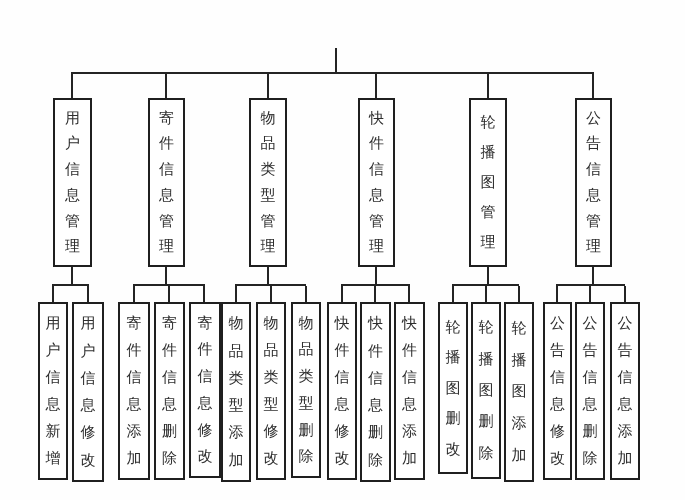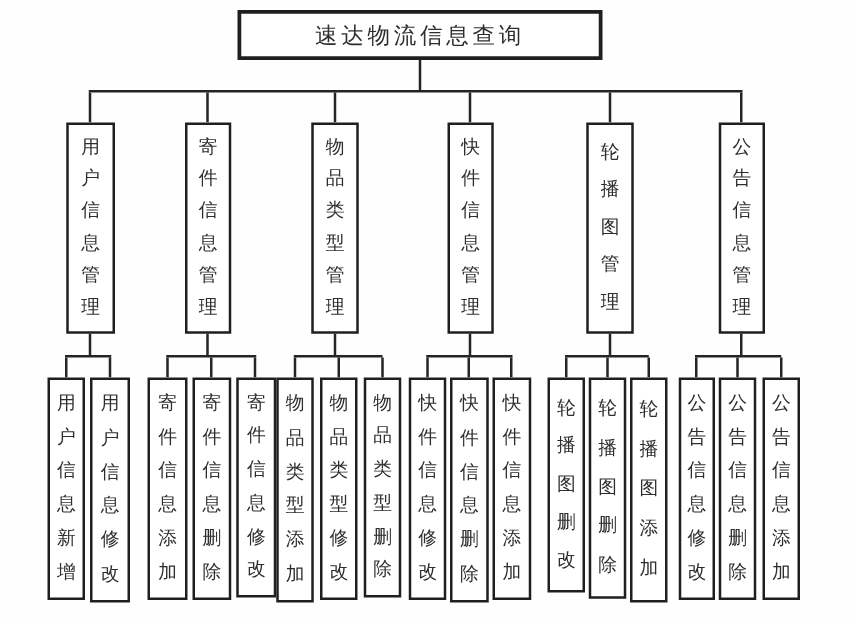--- a/index.html
+++ b/index.html
@@ -46,23 +46,20 @@
     background: #242424;
   }
   .line.v { width: 2px; }
   .line.h { height: 2px; }
 </style>
 </head>
 <body>
 
 <div class="stage">
 
-  <div class="box root-box" style="left:190px; top:8px; width:292px; height:40px;">
-    <span>速达物流信息查询</span>
-  </div>
 
   <div class="line v" style="left:335px; top:48px; height:24px;"></div>
   <div class="line h" style="left:71px; top:72px; width:523px;"></div>
   <div class="line v" style="left:71px;  top:74px; height:24px;"></div>
   <div class="line v" style="left:165px; top:74px; height:24px;"></div>
   <div class="line v" style="left:267px; top:74px; height:24px;"></div>
   <div class="line v" style="left:375px; top:74px; height:24px;"></div>
   <div class="line v" style="left:487px; top:74px; height:24px;"></div>
   <div class="line v" style="left:592px; top:74px; height:24px;"></div>
 

